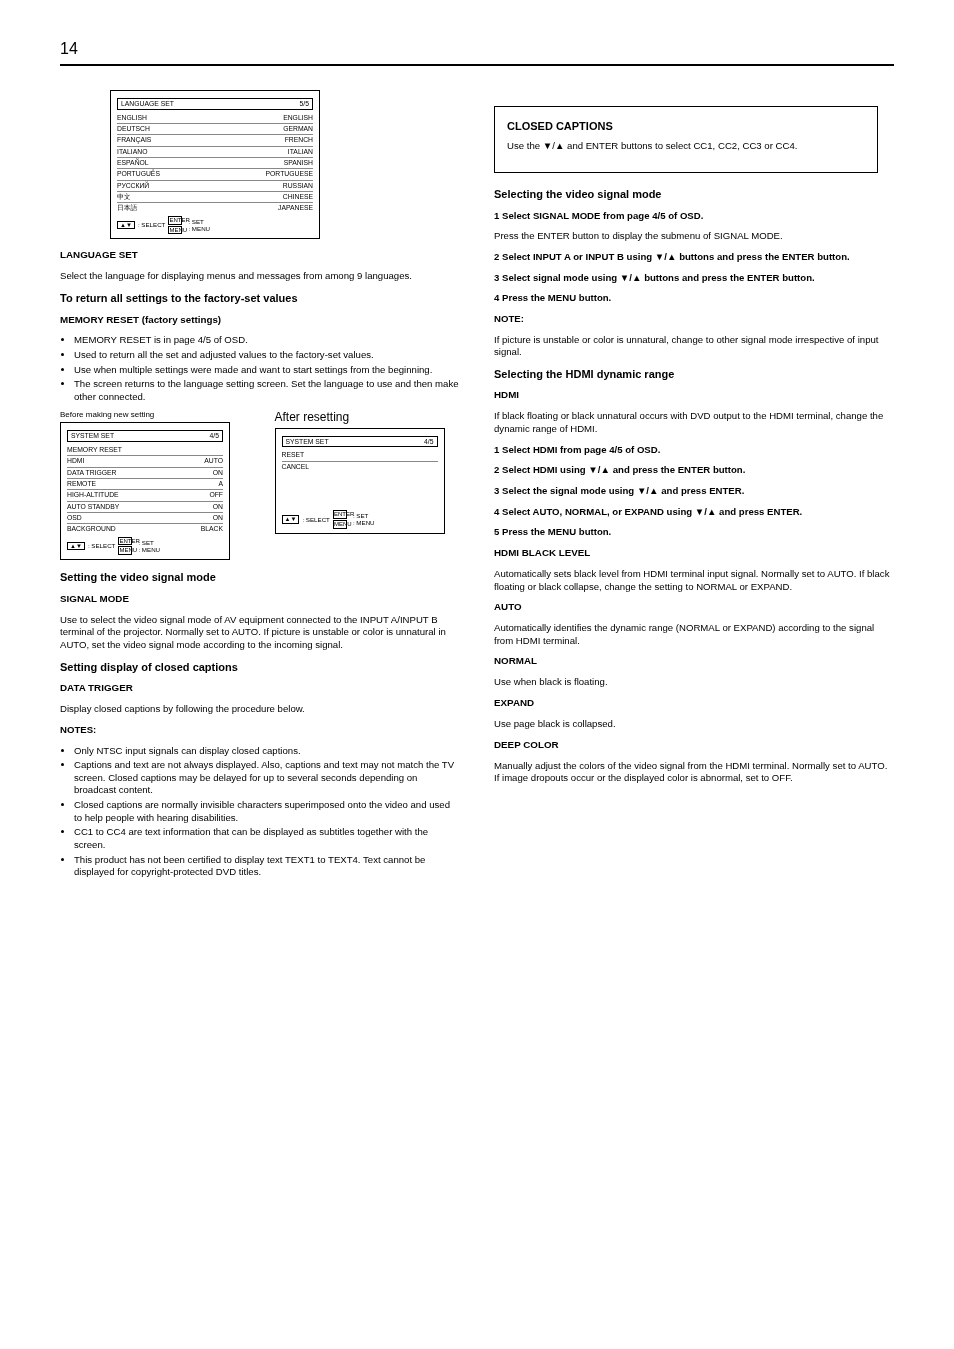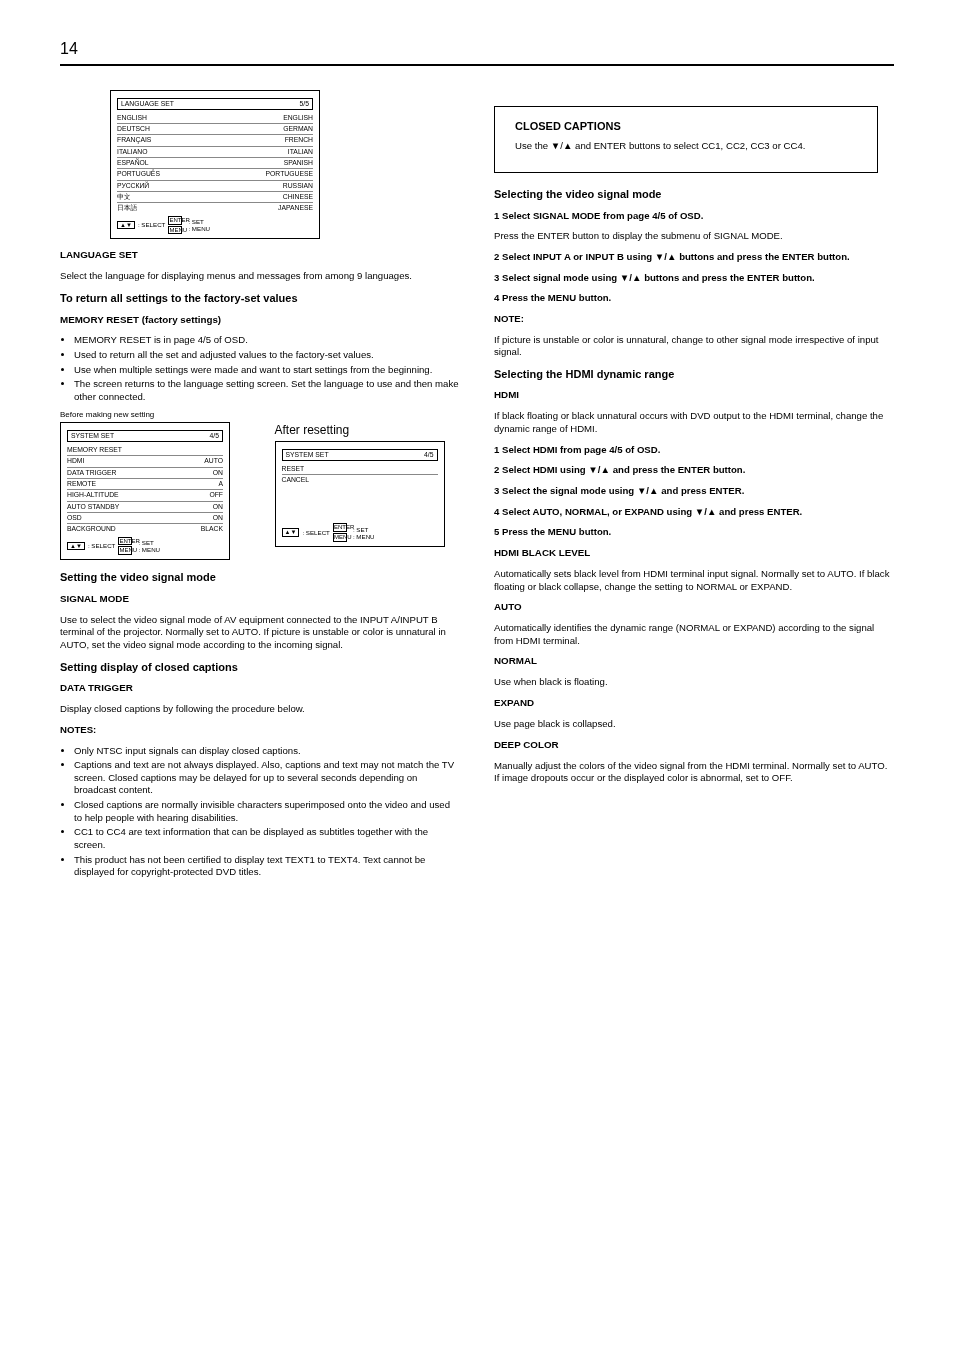--- a/index.html
+++ b/index.html
@@ -34,21 +34,20 @@
     font-size: 9.6px;
     line-height: 1.32;
   }
   .col p { margin: 0 0 8px 0; }
 
   
   .screens-row {
     display: flex;
     gap: 29px;
     margin: 6px 0 10px 0;
-    align-items: center;
   }
   .screen-large-wrap {
     width: 210px;
     margin: 4px 0 10px 50px;
   }
   .screen-wrap {
     width: 170px;
   }
   .screen {
     border: 1.5px solid #000;
@@ -91,21 +90,21 @@
     border: 1px solid #000;
     width: 14px;
     text-align: center;
     font-size: 6px;
     margin-right: 3px;
   }
   .keyblock { display: flex; flex-direction: column; gap: 1px; }
 
   .ccbox {
     border: 1.5px solid #000;
-    padding: 12px 20px;
+    padding: 12px 12px;
     margin: 20px 16px 14px 0;
   }
   .ccbox .title {
     font-weight: bold;
     font-size: 11px;
     margin: 0 0 6px 0;
   }
 
   .section-head {
     font-weight: bold;

